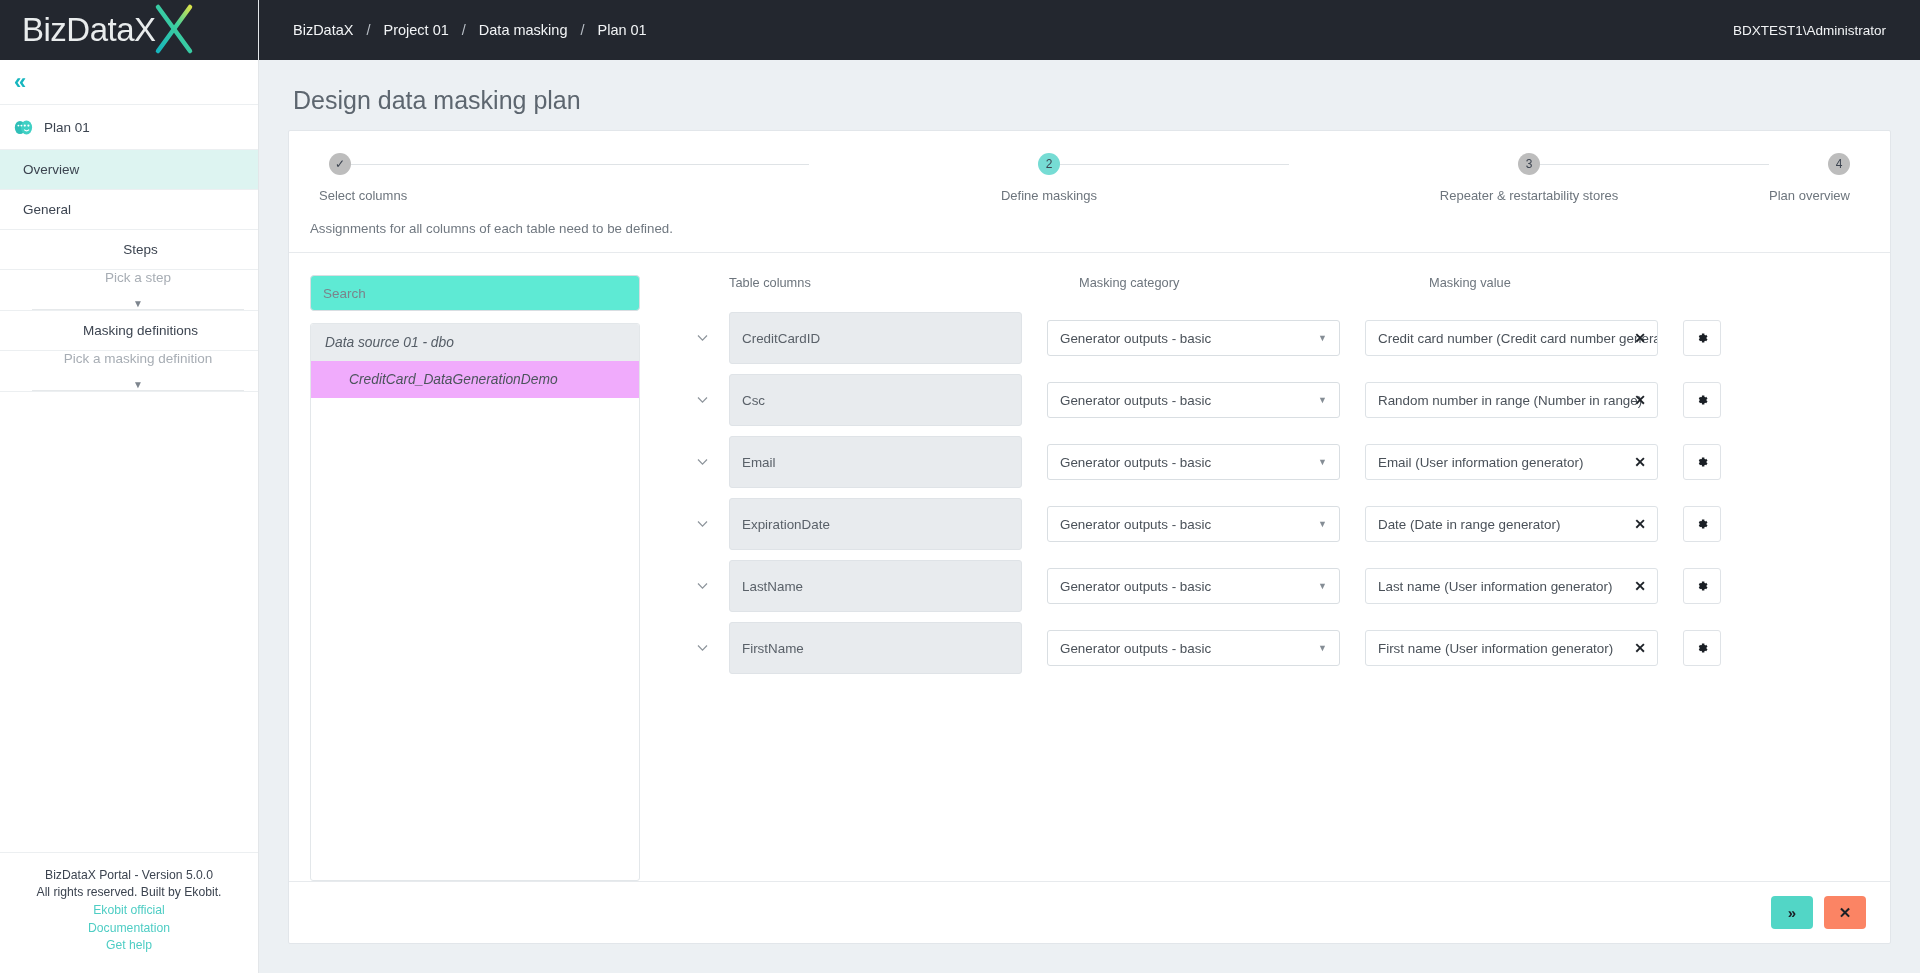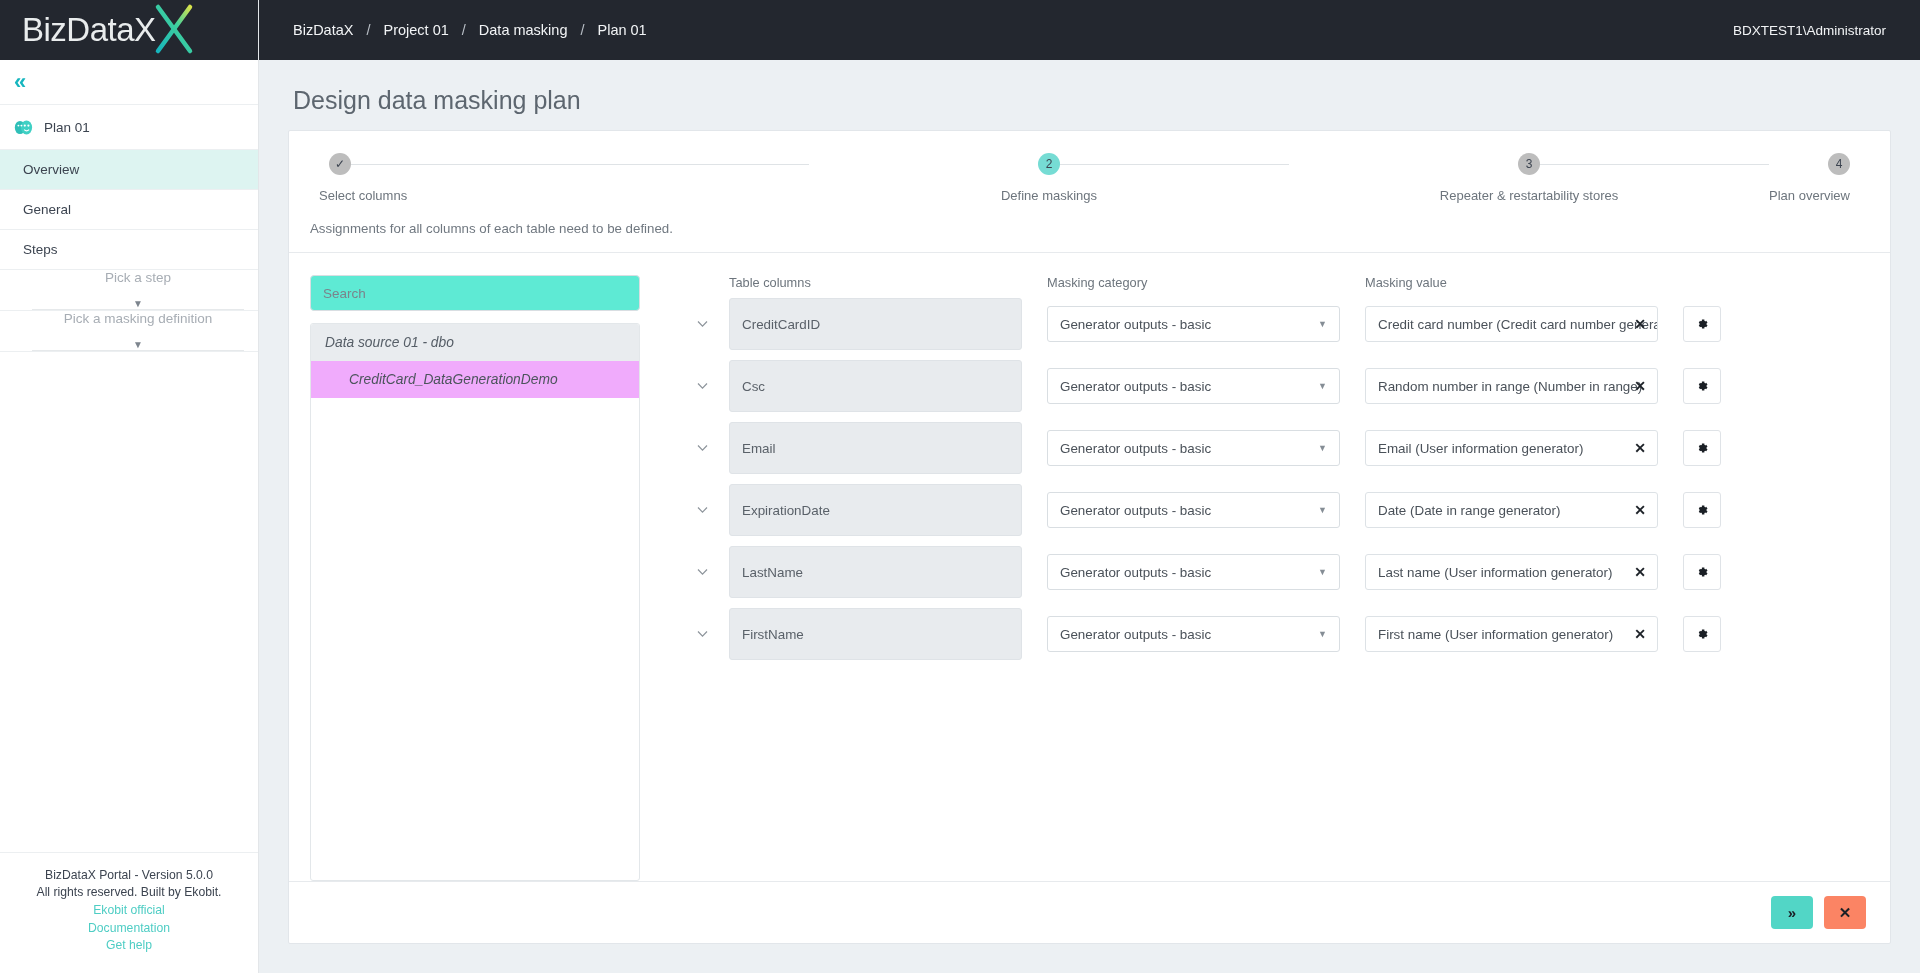--- a/index.html
+++ b/index.html
@@ -40,21 +40,21 @@
     padding-left: 14px; border-bottom: 1px solid #eceff1; cursor: pointer;
   }
   .plan-row .label { font-size: 13.5px; color: #3c4450; }
 
   .nav-item {
     height: 40px; display: flex; align-items: center;
     padding-left: 23px; font-size: 13.5px; color: #3c4450;
     border-bottom: 1px solid #eceff1; cursor: pointer;
   }
   .nav-item.active { background: #ddf4f1; }
-  .nav-item.static { cursor: default; }
+  .nav-item.static { cursor: default; justify-content: center; }
 
   .picker {
     height: 40px; display: flex; align-items: center; justify-content: space-between;
     margin: 0 14px 0 32px; border-bottom: 1px solid #e6e9eb;
     font-size: 13.5px; color: #a7adb4; cursor: pointer; flex-direction: column;
   }
   .picker .caret { color: #7d858e; font-size: 10px; }
   .nav-sep { height: 1px; background: #eceff1; }
 
   .sidebar-spacer { flex: 1 1 auto; }
@@ -143,21 +143,21 @@
     background: #e9ecef; color: #555d66; font-size: 13.8px;
     padding: 11px 0 11px 14px; cursor: pointer;
   }
   .tree-tbl {
     background: #f0abfc; color: #4c545c; font-size: 13.8px;
     padding: 11px 0 11px 38px; cursor: pointer;
   }
 
   
   .grid-col { flex: 1 1 auto; padding-left: 57px; min-width: 0; }
-  .grid-head { display: flex; margin-bottom: 8px; }
+  .grid-head { display: flex; margin-bottom: 22px; gap: 32px; }
   .gh { font-size: 12.8px; color: #6d757d; }
   .gh.c1 { margin-left: 32px; width: 293px; }
   .gh.c2 { width: 293px; margin-left: 25px; }
   .gh.c3 { width: 293px; margin-left: 25px; }
 
   .row { display: flex; align-items: center; margin-bottom: 10px; }
   .chev-cell {
     width: 32px; flex: 0 0 32px; color: #8d949b; font-size: 12px;
     display: flex; align-items: center; justify-content: flex-start; cursor: pointer;
   }
@@ -255,20 +255,23 @@
     <div class="nav-item static">
       <span>Steps</span>
     </div>
 
     <div class="picker">
       <span>Pick a step</span>
       <span class="caret">▼</span>
     </div>
     <div class="nav-sep"></div>
 
+    <div class="nav-item static">
+      <span>Masking definitions</span>
+    </div>
 
     <div class="picker">
       <span>Pick a masking definition</span>
       <span class="caret">▼</span>
     </div>
     <div class="nav-sep"></div>
 
     <div class="sidebar-spacer"></div>
 
     <div class="footer">

